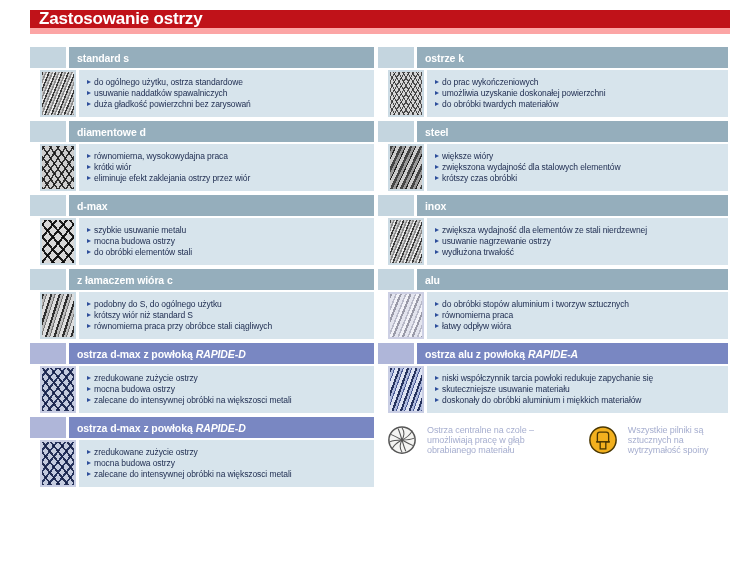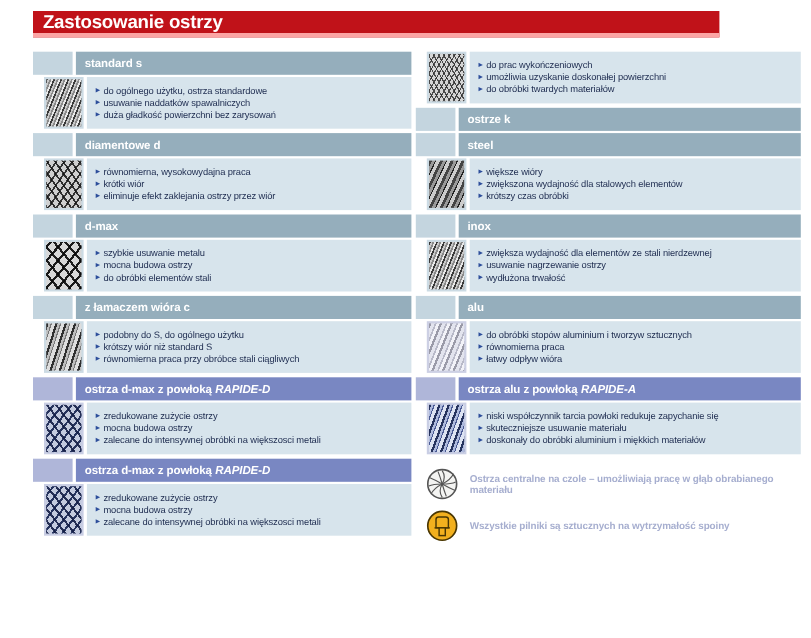--- a/index.html
+++ b/index.html
@@ -2,22 +2,22 @@
 <html><head>
 <meta charset="utf-8">
 <style>
   html,body{margin:0;padding:0;background:#ffffff;}
   body{width:737px;height:580px;font-family:"Liberation Sans",sans-serif;position:relative;overflow:hidden;}
 
   .page{position:absolute;left:0;top:0;width:737px;height:580px;background:#ffffff;}
 
   
   .title-bar{
-    position:absolute;left:30px;top:10px;width:624px;height:24px;
-    background:#c01219;border-bottom:4px solid #fca5a5;
+    position:absolute;left:30px;top:10px;width:700px;height:24px;
+    background:#c01219;border-bottom:6px solid #fca5a5;
     color:#ffffff;font-weight:bold;font-size:17px;
     display:flex;align-items:center;padding-left:9px;box-sizing:border-box;
     letter-spacing:-0.2px;
   }
 
   
   .columns{position:absolute;left:30px;top:47px;width:698px;display:flex;gap:4px;}
   .col{display:flex;flex-direction:column;}
   .col.left{width:344px;}
   .col.right{width:350px;}
@@ -60,21 +60,21 @@
   .pat-stripes-b{background:repeating-linear-gradient(108deg,#2f2f2f 0 2px,#bdbdbd 2px 4px,#777777 4px 5px,#dddddd 5px 8px);}
   .pat-stripes-c{background:repeating-linear-gradient(115deg,#444444 0 2.5px,#999999 2.5px 5px,#222222 5px 6px,#cccccc 6px 9px);}
   .pat-xhatch-a{background:repeating-linear-gradient(55deg,rgba(20,20,20,.85) 0 1.5px,transparent 1.5px 6px),repeating-linear-gradient(-55deg,#333333 0 1.5px,#cfcfcf 1.5px 6px);}
   .pat-xhatch-b{background:repeating-linear-gradient(50deg,rgba(10,10,10,.9) 0 2px,transparent 2px 8px),repeating-linear-gradient(-50deg,#1a1a1a 0 2px,#d8d8d8 2px 8px);}
   .pat-xhatch-fine{background:repeating-linear-gradient(60deg,rgba(40,40,40,.8) 0 1px,transparent 1px 4px),repeating-linear-gradient(-60deg,#4a4a4a 0 1px,#d5d5d5 1px 4px);}
   .pat-xhatch-blue{background:repeating-linear-gradient(52deg,rgba(20,30,70,.9) 0 1.8px,transparent 1.8px 6.5px),repeating-linear-gradient(-52deg,#26335e 0 1.8px,#c3cade 1.8px 6.5px);}
   .pat-stripes-blue{background:repeating-linear-gradient(110deg,#26335e 0 2px,#aebadd 2px 4px,#4a5a94 4px 5px,#dde3f2 5px 8px);}
   .pat-stripes-alu{background:repeating-linear-gradient(112deg,#9a9aa8 0 2px,#e3e4ee 2px 5px,#b8b9c8 5px 6.5px,#f2f2f8 6.5px 9px);}
 
   
-  .notes{margin-top:8px;display:flex;flex-direction:column;gap:8px;font-weight:bold;}
+  .notes{margin-top:8px;display:flex;flex-direction:row;gap:8px;}
   .note{display:flex;align-items:center;gap:10px;padding-left:9px;height:30px;}
   .note .txt{color:#a6aecf;font-size:9px;letter-spacing:-0.1px;}
   .note svg{flex:0 0 auto;}
 </style>
 </head>
 <body>
 
 <div class="page">
 
   <div class="title-bar">Zastosowanie ostrzy</div>
@@ -255,45 +255,45 @@
               </div>
           </div>
         </div>
       </div>
 
     </div>
 
     <div class="col right">
 
       <div class="sec">
+        <div class="row hdr">
+          <div class="cell img tint"></div>
+          <div class="cell bar">
+              <span>ostrze k</span>
+              <span class="it"></span>
+            </div>
+        </div>
         <div class="row body">
           <div class="cell img pic">
               <div class="burr pat-xhatch-fine"></div>
             </div>
           <div class="cell txt">
             <div class="b">
                 <i class="tri"></i>
                 <span>do prac wykończeniowych</span>
               </div>
             <div class="b">
                 <i class="tri"></i>
                 <span>umożliwia uzyskanie doskonałej powierzchni</span>
               </div>
             <div class="b">
                 <i class="tri"></i>
                 <span>do obróbki twardych materiałów</span>
               </div>
           </div>
-        </div>
-        <div class="row hdr">
-          <div class="cell img tint"></div>
-          <div class="cell bar">
-              <span>ostrze k</span>
-              <span class="it"></span>
-            </div>
         </div>
       </div>
 
       <div class="sec">
         <div class="row hdr">
           <div class="cell img tint"></div>
           <div class="cell bar">
               <span>steel</span>
               <span class="it"></span>
             </div>

